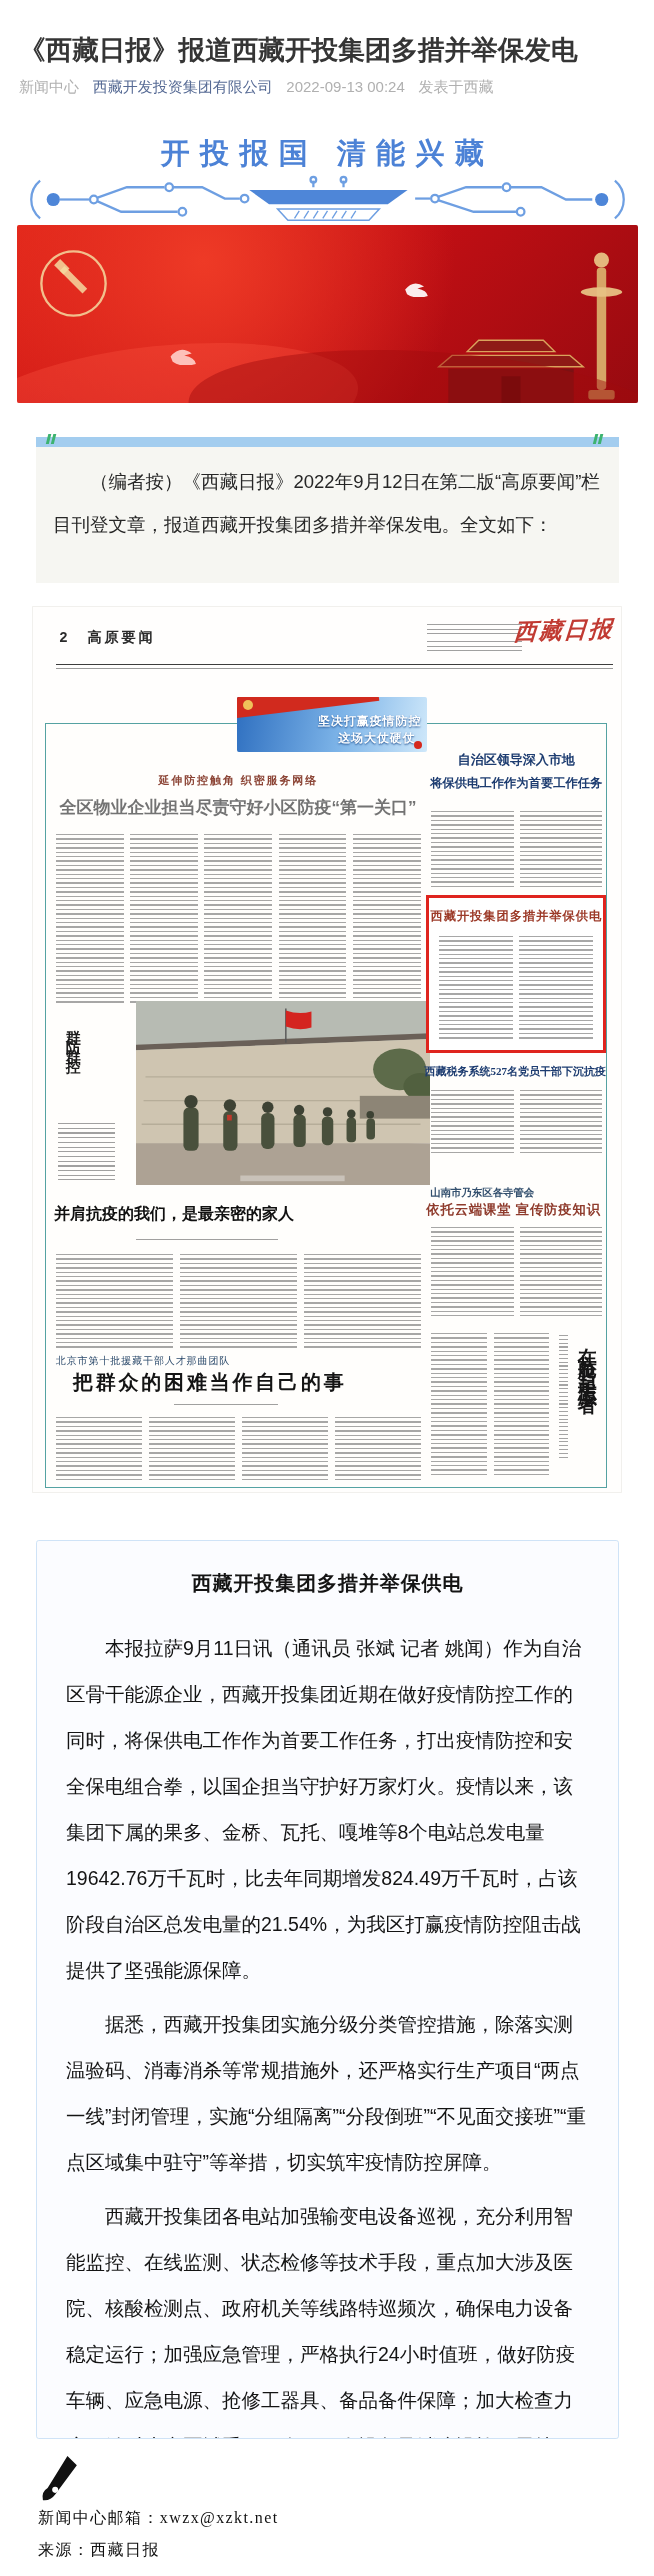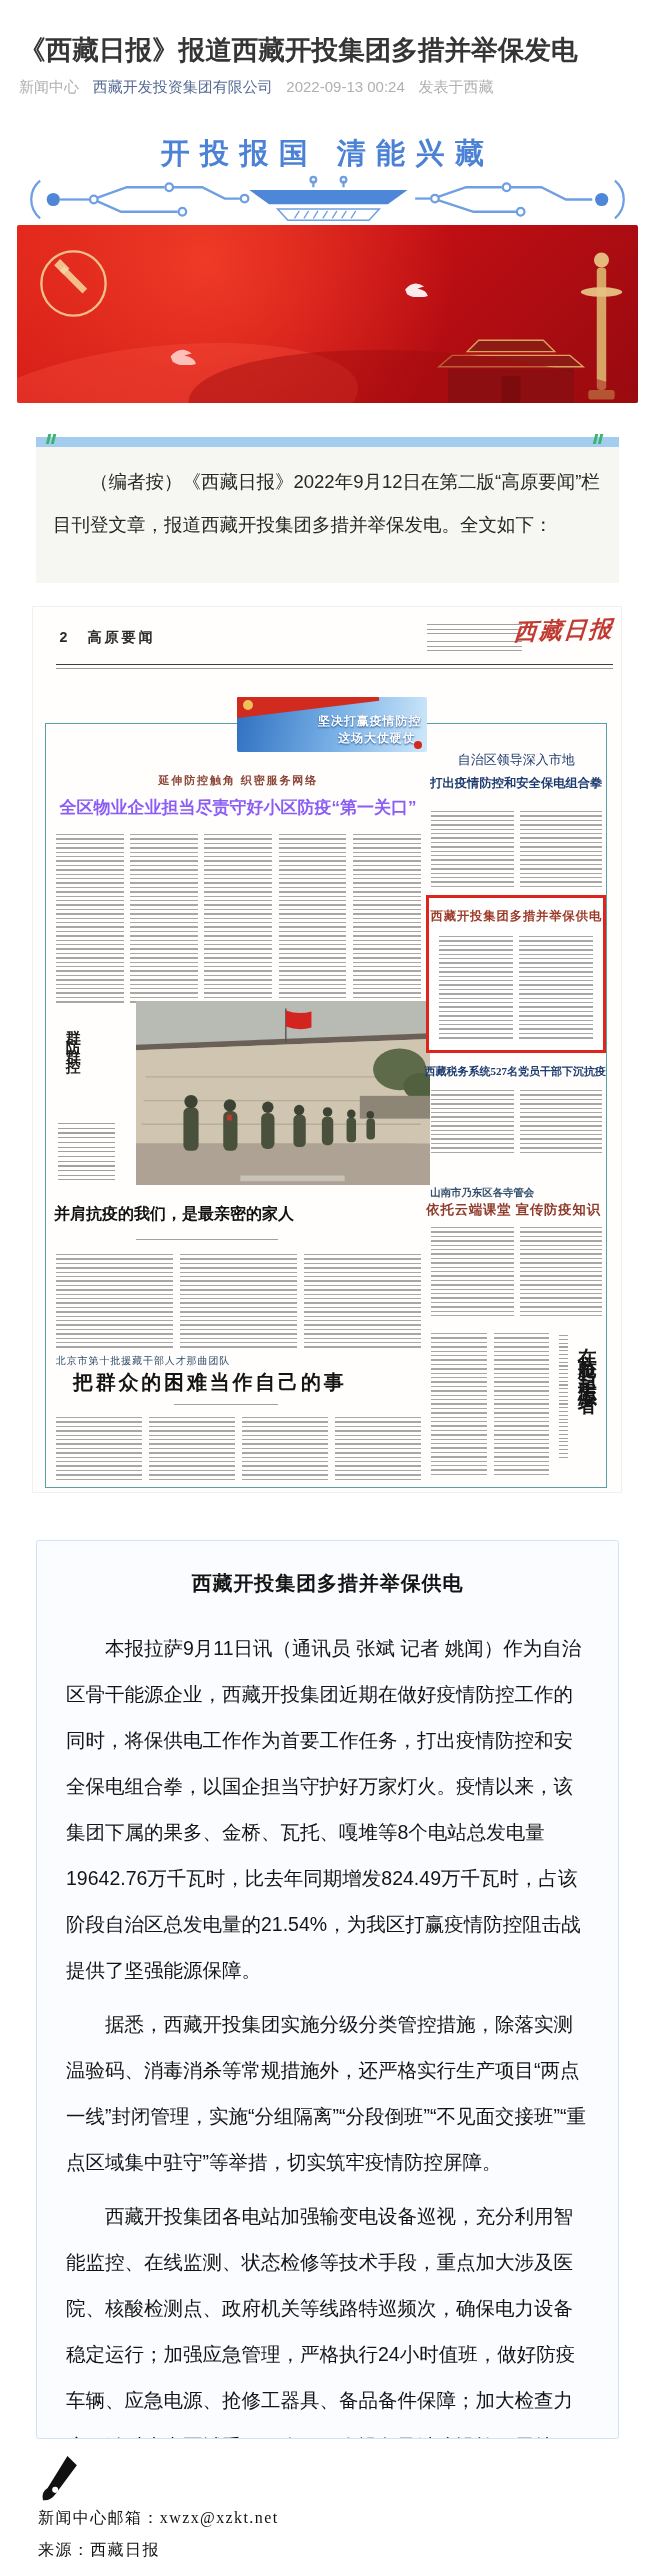--- a/index.html
+++ b/index.html
@@ -57,28 +57,28 @@
   .np-banner .t1{position:absolute;right:5.7px;top:16px;font-size:12px;font-weight:bold;color:#fff;
     text-shadow:0 0.9px 1.9px #1d4e8f;letter-spacing:0.9px;}
   .np-banner .t2{position:absolute;right:11.4px;top:33px;font-size:12px;font-weight:bold;color:#fff;
     text-shadow:0 0.9px 1.9px #1d4e8f;letter-spacing:0.9px;}
   .np-banner .mascot{position:absolute;right:4.7px;bottom:2.8px;width:8.5px;height:8.5px;border-radius:50%;background:#d5281c;}
   .np-frame{position:absolute;left:12.3px;top:116px;width:562px;height:765px;border:1.9px solid #55a2a2;background:#fffefc;}
   .cols{position:absolute;display:flex;gap:6.6px;}
   .col{flex:1;background-image:repeating-linear-gradient(to bottom,rgba(80,80,80,.5) 0 1.4px,transparent 1.4px 4.4px);}
   .lead-kicker{position:absolute;left:9.5px;top:49px;width:365px;text-align:center;font-size:11px;font-weight:bold;
     color:#8c4536;letter-spacing:1.9px;}
-  .lead-headline{position:absolute;left:3.8px;top:72px;width:376px;text-align:center;font-size:17px;font-weight:bold;color:#8b5cf6;}
+  .lead-headline{position:absolute;left:3.8px;top:72px;width:376px;text-align:center;font-size:17px;font-weight:bold;color:#737373;}
   .v-label{position:absolute;writing-mode:vertical-rl;text-orientation:upright;font-weight:bold;color:#1c1c1c;}
   .group-label{left:17px;top:294px;font-size:15px;letter-spacing:9.5px;}
   .family-headline{position:absolute;left:7.6px;top:480px;width:304px;font-size:16px;font-weight:bold;color:#101010;}
   .byline{position:absolute;height:4.7px;}
   .bj-kicker{position:absolute;left:9.5px;top:630px;font-size:10px;color:#2c4a6b;letter-spacing:0.9px;}
   .bj-headline{position:absolute;left:26.6px;top:645px;font-size:20px;font-weight:bold;color:#141414;letter-spacing:2.8px;}
-  .leader-l1{position:absolute;left:378px;top:26.6px;width:184px;text-align:center;font-size:13px;font-weight:normal;color:#1d3c70;}
+  .leader-l1{position:absolute;left:378px;top:26.6px;width:184px;text-align:center;font-size:13px;font-weight:bold;color:#1d3c70;}
   .leader-l2{position:absolute;left:378px;top:51px;width:184px;text-align:center;font-size:12.3px;font-weight:bold;color:#1d3c70;}
   .red-box{position:absolute;left:380px;top:171px;width:180px;height:158px;border:3.8px solid #df241d;background:#fff;z-index:2;}
   .rb-headline{margin-top:10.4px;text-align:center;font-size:12.3px;font-weight:bold;color:#9c3a28;letter-spacing:0.9px;}
   .tax-headline{position:absolute;left:376px;top:340px;width:186px;text-align:center;font-size:11px;font-weight:bold;color:#1d3c70;}
   .temple-kicker{position:absolute;left:384px;top:462px;font-size:10.4px;color:#34506e;font-weight:bold;}
   .cloud-headline{position:absolute;left:380px;top:477px;width:182px;font-size:13.3px;font-weight:bold;color:#8f3b2c;letter-spacing:0.9px;}
   .vol-vertical{left:528px;top:609px;font-size:19px;letter-spacing:6.6px;color:#151515;height:159px;}
   .vstripe{position:absolute;left:513px;top:611px;width:8.5px;height:123px;
     background-image:repeating-linear-gradient(to bottom,rgba(90,90,90,.55) 0 1.1px,transparent 1.1px 3.8px);}
 
@@ -252,21 +252,21 @@
       <div class="bj-headline serif">把群众的困难当作自己的事</div>
       <div class="byline tinylines" style="left:128px;top:680px;width:104px;"></div>
       <div class="cols" style="left:9.5px;top:693px;width:365px;height:65px;">
         <div class="col"></div>
           <div class="col"></div>
           <div class="col"></div>
           <div class="col"></div>
       </div>
 
       <div class="leader-l1 serif">自治区领导深入市地</div>
-      <div class="leader-l2 serif">打出疫情防控和安全保电组合拳</div>
+      <div class="leader-l2 serif">将保供电工作作为首要工作任务</div>
       <div class="cols" style="left:385px;top:87px;width:171px;height:78px;">
         <div class="col"></div>
           <div class="col"></div>
       </div>
 
       <div class="red-box">
         <div class="rb-headline">西藏开投集团多措并举保供电</div>
         <div class="cols" style="left:9.5px;top:38px;width:154px;height:103px;">
           <div class="col"></div>
             <div class="col"></div>

